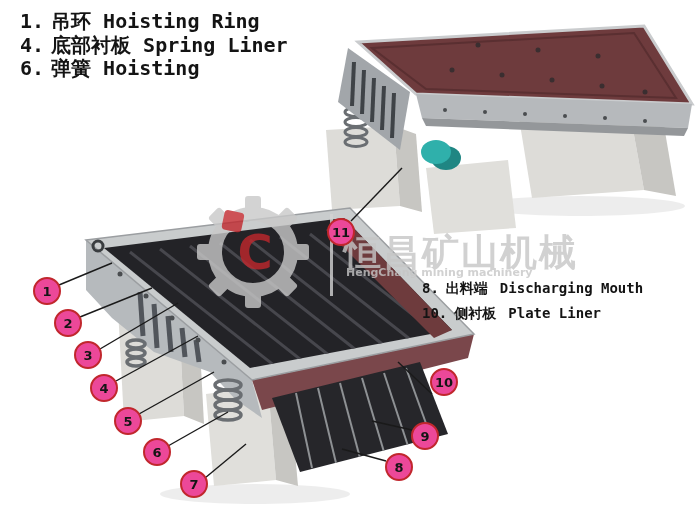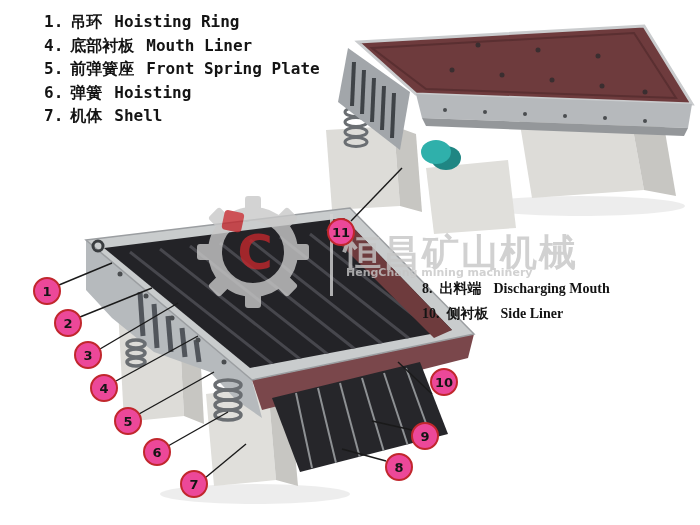--- a/index.html
+++ b/index.html
@@ -7,22 +7,22 @@
   .stage{position:relative;width:700px;height:525px;background:#ffffff;overflow:hidden;
          font-family:"DejaVu Sans",sans-serif;}
   .scene{position:absolute;left:0;top:0;z-index:10;}
   .watermark{position:absolute;left:0;top:0;width:700px;height:525px;opacity:.8;z-index:20;pointer-events:none;}
   .wm-gear{position:absolute;left:193px;top:192px;}
   .wm-divider{position:absolute;left:330px;top:214px;width:3px;height:82px;background:#d4d4d4;}
   .wm-zh{position:absolute;left:344px;top:228px;font-size:37px;font-weight:bold;color:#c6c6c6;letter-spacing:2px;white-space:nowrap;}
   .wm-en{position:absolute;left:346px;top:266px;font-size:11px;font-weight:bold;color:#c6c6c6;white-space:nowrap;}
   .overlay{position:absolute;left:0;top:0;z-index:30;pointer-events:none;}
   .legend{position:absolute;z-index:40;font-family:"DejaVu Sans Mono",monospace;font-weight:bold;color:#141414;}
-  .legend.left{left:44px;top:10px;font-size:16px;line-height:23.5px;}
-  .legend.right{left:422px;top:276px;font-size:14px;line-height:25px;font-family:Liberation Serif, serif;}
+  .legend.left{left:20px;top:10px;font-size:20px;line-height:23.5px;}
+  .legend.right{left:422px;top:276px;font-size:14px;line-height:25px;}
   .legend-row{white-space:nowrap;}
   .legend-row .num{margin-right:7px;}
   .legend-row .en{margin-left:12px;}
   .callout{position:absolute;width:24px;height:24px;border:2px solid #c1272d;border-radius:50%;
            background:#ec4899;color:#151515;display:flex;align-items:center;justify-content:center;
            font:bold 13px "DejaVu Sans",sans-serif;z-index:50;}
 </style>
 </head>
 <body>
 
@@ -228,35 +228,29 @@
   <div class="callout" style="left:385px;top:453px">8</div>
   <div class="callout" style="left:411px;top:422px">9</div>
   <div class="callout" style="left:430px;top:368px">10</div>
   <div class="callout" style="left:327px;top:218px">11</div>
 
   <div class="legend left">
     <div class="legend-row">
       <span class="num">1.</span><span class="zh">吊环</span><span class="en">Hoisting Ring</span>
     </div>
     <div class="legend-row">
-      <span class="num">4.</span><span class="zh">底部衬板</span><span class="en">Mouth Liner</span>
-    </div>
-    <div class="legend-row">
-      <span class="num">5.</span><span class="zh">前弹簧座</span><span class="en">Front Spring Plate</span>
+      <span class="num">4.</span><span class="zh">底部衬板</span><span class="en">Spring Liner</span>
     </div>
     <div class="legend-row">
       <span class="num">6.</span><span class="zh">弹簧</span><span class="en">Hoisting</span>
     </div>
-    <div class="legend-row">
-      <span class="num">7.</span><span class="zh">机体</span><span class="en">Shell</span>
-    </div>
   </div>
 
   <div class="legend right">
     <div class="legend-row">
       <span class="num">8.</span><span class="zh">出料端</span><span class="en">Discharging Mouth</span>
     </div>
     <div class="legend-row">
-      <span class="num">10.</span><span class="zh">侧衬板</span><span class="en">Side Liner</span>
+      <span class="num">10.</span><span class="zh">侧衬板</span><span class="en">Plate Liner</span>
     </div>
   </div>
 
 </div>
 
 </body></html>

